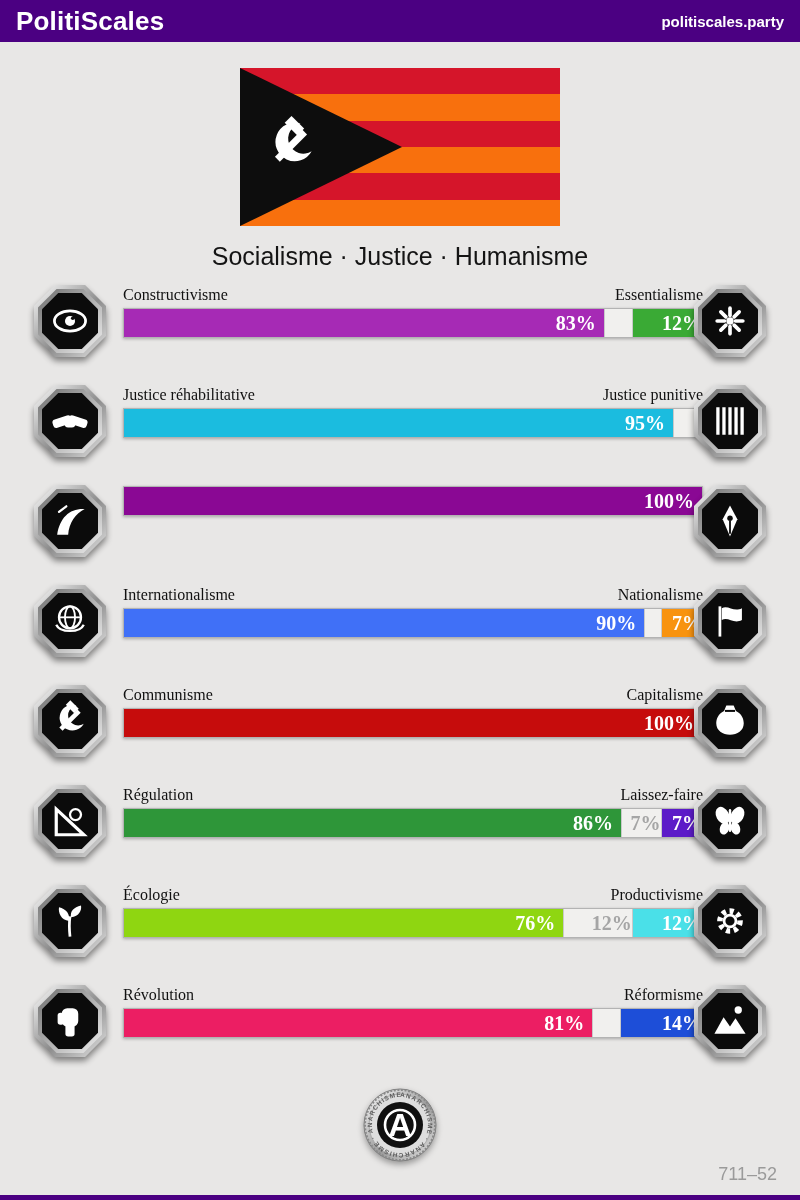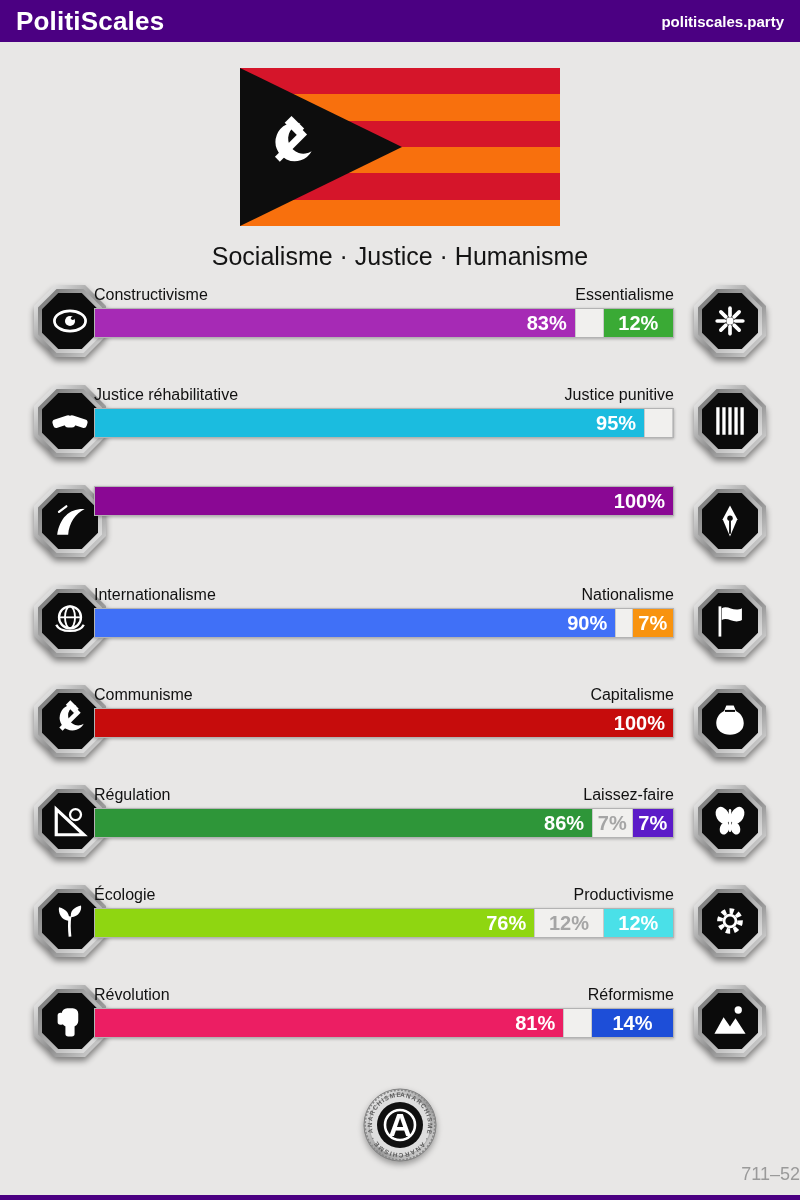--- a/index.html
+++ b/index.html
@@ -29,37 +29,37 @@
 
   .badge { position:absolute; top:3px; width:72px; height:72px;
            filter:drop-shadow(0 4px 3px rgba(0,0,0,.45)); }
   .badge.left { left:34px; } .badge.right { right:34px; }
   .oct { position:absolute; clip-path:polygon(29% 0,71% 0,100% 29%,100% 71%,71% 100%,29% 100%,0 71%,0 29%); }
   .o1 { inset:0; background:linear-gradient(135deg,#fdfdfd,#8c8c8c 55%,#e3e3e3); }
   .o2 { inset:4px; background:linear-gradient(315deg,#efefef,#6f6f6f); }
   .o3 { inset:8px; background:#0b0b0b; }
   .badge svg { position:absolute; left:14px; top:14px; width:44px; height:44px; }
 
-  .bar-wrap { position:absolute; left:94px; top:4px; width:580px; }
+  .bar-wrap { position:absolute; left:123px; top:4px; width:580px;font-family:Liberation Serif, serif; }
   .labels { display:flex; justify-content:space-between; height:20px; margin-bottom:2px;
             font-size:16px; color:#111; }
   .bar { display:flex; width:580px; height:30px; border:1px solid #b3b3b3; background:#f1f0ee;
          box-shadow:0 1px 3px rgba(0,0,0,.28); }
   .seg { height:100%; overflow:hidden; white-space:nowrap; }
   .seg .pct { font-size:20px; font-weight:bold; line-height:28px; }
   .seg.first { text-align:right; padding-right:8px; }
-  .seg.mid, .seg.last { text-align:center; }
+  .seg.mid, .seg.last { text-align:right; }
   .seg.neutral { background:#f1f0ee; border-left:1px solid #c9c9c9; border-right:1px solid #c9c9c9; }
   .seg.neutral .pct { color:#a5a5a5; }
 
   
   .coin { position:absolute; left:363px; top:1088px; width:74px; height:74px;
           filter:drop-shadow(0 3px 3px rgba(0,0,0,.35)); }
 
-  .code { position:absolute; right:0; top:1164px; font-size:18px; color:#9a9a9a; }
+  .code { position:absolute; right:23px; top:1164px; font-size:18px; color:#9a9a9a; }
   .bottom-strip { position:absolute; left:0; bottom:0; width:800px; height:5px; background:#4b0082; }
 </style>
 </head>
 <body>
 
 <div id="page">
 
   <div class="header">
     <span class="title">PolitiScales</span>
     <span class="site">politiscales.party</span>

